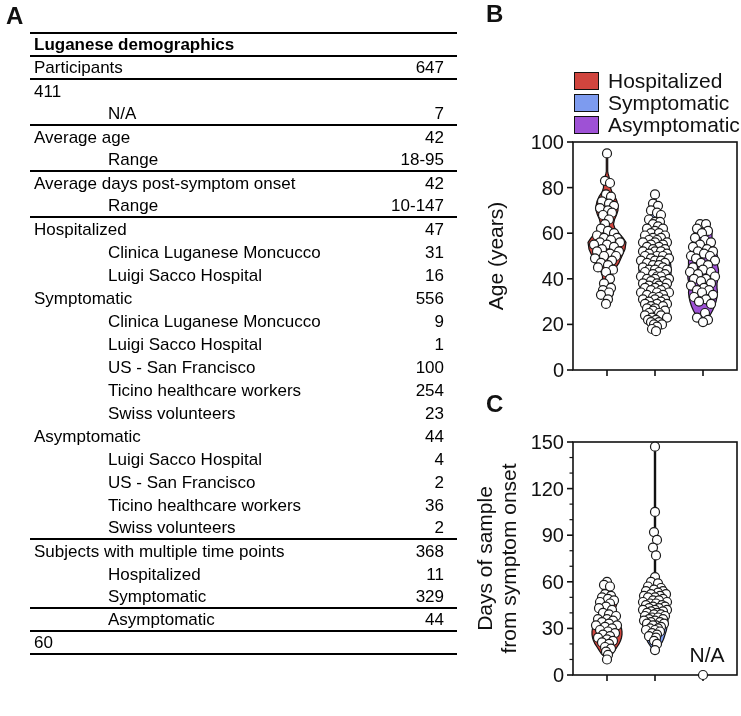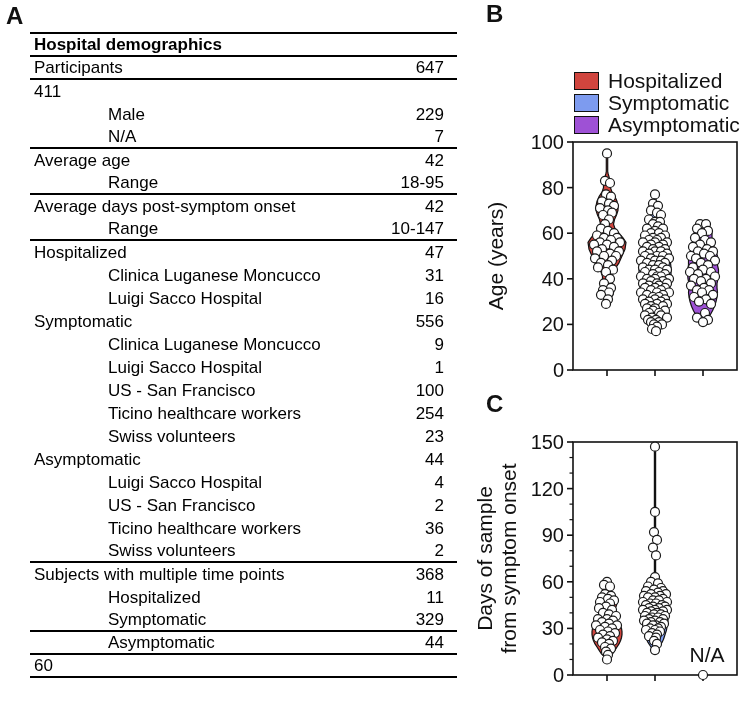--- a/index.html
+++ b/index.html
@@ -24,33 +24,29 @@
 </style>
 </head>
 <body>
 
 <div class="page">
 
   <div class="panel-label" style="left:6px;top:2px;">A</div>
 
   <div class="tbl">
     <div class="trow title-row rule">
-      <span class="lab">Hospital demographics</span>
+      <span class="lab">Luganese demographics</span>
     </div>
     <div id="table-rows">
         <div class="trow rule">
           <span class="lab">Participants</span>
           <span class="val">647</span>
         </div>
         <div class="trow">
           <span class="val">411</span>
-        </div>
-        <div class="trow">
-          <span class="lab ind">Male</span>
-          <span class="val">229</span>
         </div>
         <div class="trow rule">
           <span class="lab ind">N/A</span>
           <span class="val">7</span>
         </div>
         <div class="trow">
           <span class="lab">Average age</span>
           <span class="val">42</span>
         </div>
         <div class="trow rule">

